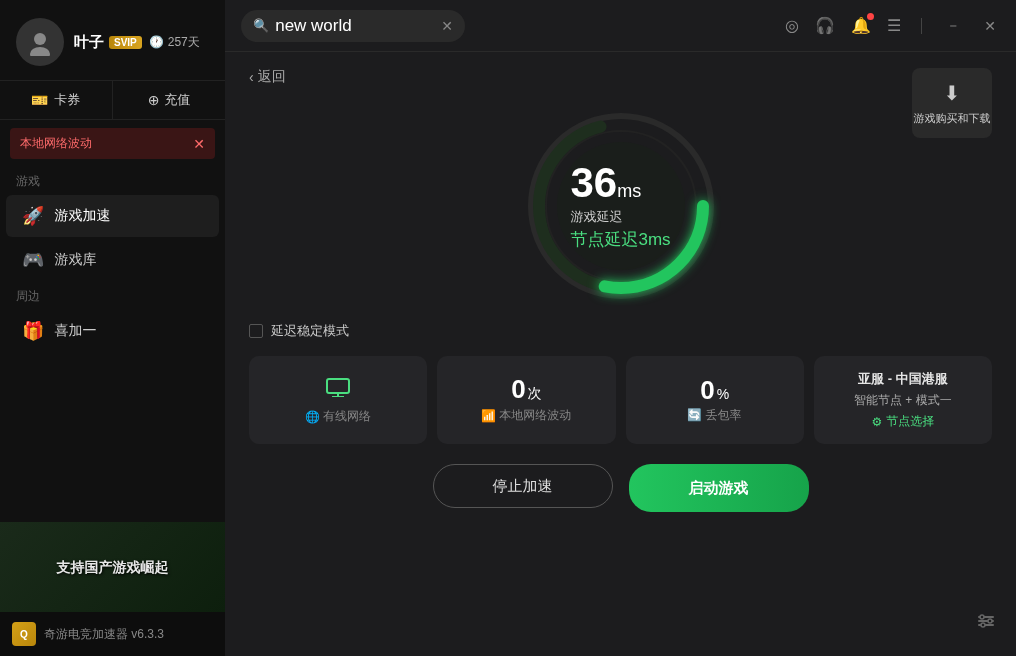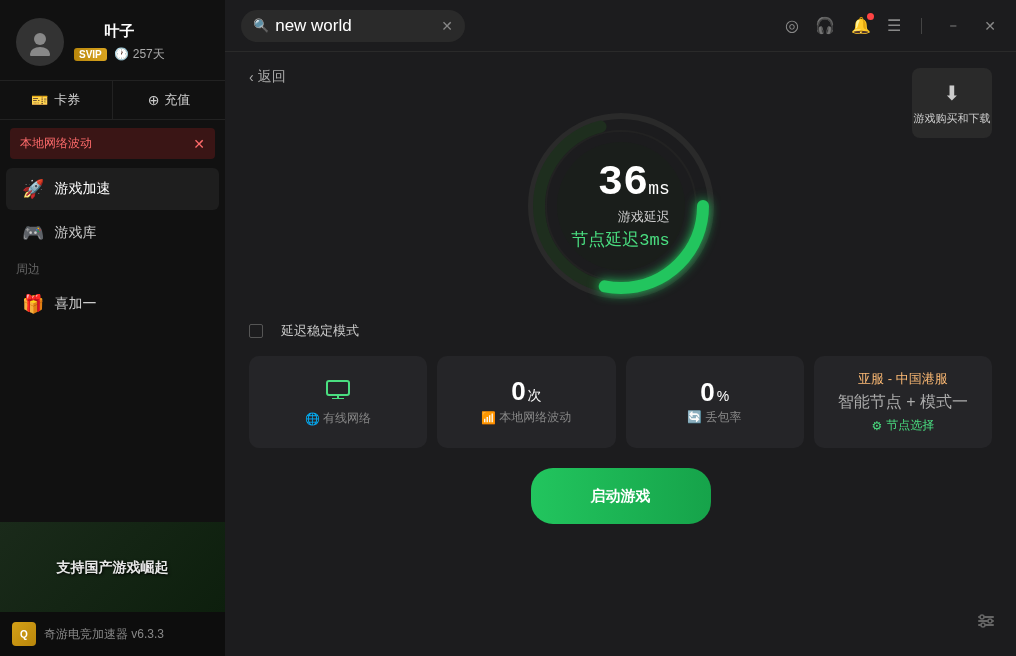--- a/index.html
+++ b/index.html
@@ -37,23 +37,22 @@
       background: #333;
       display: flex;
       align-items: center;
       justify-content: center;
       color: #888;
       font-size: 22px;
       flex-shrink: 0;
     }
     .user-info {
       display: flex;
-      flex-direction: column;
+      flex-direction: row;
       gap: 5px;
-      text-align: center;
     }
     .user-name {
       font-size: 15px;
       font-weight: 600;
       color: #fff;
     }
     .user-meta {
       display: flex;
       align-items: center;
       gap: 8px;
@@ -346,23 +345,22 @@
     }
 
     .gauge-svg {
       position: absolute;
       top: 0;
       left: 0;
     }
 
     .gauge-center {
       position: relative;
-      text-align: right;
+      text-align: left;
       z-index: 2;
-      font-family: Liberation Mono, monospace;
     }
 
     .gauge-ms {
       font-size: 42px;
       font-weight: 700;
       color: #fff;
       line-height: 1;
     }
     .gauge-ms-unit {
       font-size: 18px;
@@ -390,21 +388,20 @@
       width: 14px;
       height: 14px;
       border: 1px solid #555;
       border-radius: 2px;
       background: transparent;
       cursor: pointer;
     }
     .stability-label {
       font-size: 13px;
       color: #ccc;
-      margin-left: 10px;
     }
 
     
     .stats-row {
       display: flex;
       gap: 10px;
       margin-bottom: 20px;
     }
     .stat-card {
       flex: 1;
@@ -448,26 +445,26 @@
       padding: 14px 12px;
       display: flex;
       flex-direction: column;
       align-items: center;
       gap: 4px;
       min-height: 80px;
       justify-content: center;
     }
     .node-title {
       font-size: 13px;
-      color: #fdba74;
+      color: #e5e5e5;
       text-align: left;
-      font-weight: 400;
+      font-weight: 700;
     }
     .node-mode {
-      font-size: 16px;
+      font-size: 12px;
       color: #aaa;
     }
     .node-select-row {
       display: flex;
       align-items: center;
       gap: 4px;
       font-size: 12px;
       color: #4ade80;
       cursor: pointer;
     }
@@ -484,21 +481,21 @@
       height: 44px;
       border: 1.5px solid #555;
       background: transparent;
       border-radius: 22px;
       color: #ddd;
       font-size: 15px;
       cursor: pointer;
     }
     .start-btn {
       width: 180px;
-      height: 56px;
+      height: 48px;
       border: none;
       background: linear-gradient(90deg, #22c55e, #16a34a);
       border-radius: 22px;
       color: #fff;
       font-size: 15px;
       cursor: pointer;
       font-weight: 600;
     }
 
     .settings-icon-btn {
@@ -542,20 +539,21 @@
       <span class="action-icon">⊕</span>
       <span>充值</span>
     </button>
   </div>
 
   <div class="notification-bar">
     <span>本地网络波动</span>
     <span class="notif-close">✕</span>
   </div>
 
+  <div class="section-label">游戏</div>
 
   <div class="nav-item active">
     <span class="nav-icon">🚀</span>
     <span>游戏加速</span>
   </div>
   <div class="nav-item">
     <span class="nav-icon">🎮</span>
     <span>游戏库</span>
   </div>
 
@@ -685,20 +683,21 @@
         <div class="node-title">亚服 - 中国港服</div>
         <div class="node-mode">智能节点 + 模式一</div>
         <div class="node-select-row">
           <span class="node-select-icon">⚙</span>
           <span>节点选择</span>
         </div>
       </div>
     </div>
 
     <div class="bottom-actions">
+      <button class="stop-btn">停止加速</button>
       <button class="start-btn">启动游戏</button>
     </div>
 
     <div class="settings-icon-btn">
       <svg width="20" height="20" viewBox="0 0 20 20" fill="none">
         <rect x="2" y="5" width="16" height="2" rx="1" fill="#666"></rect>
         <rect x="2" y="9" width="16" height="2" rx="1" fill="#666"></rect>
         <rect x="2" y="13" width="16" height="2" rx="1" fill="#666"></rect>
         <circle cx="6" cy="6" r="2" fill="#1c1c1e" stroke="#666" stroke-width="1.5"></circle>
         <circle cx="14" cy="10" r="2" fill="#1c1c1e" stroke="#666" stroke-width="1.5"></circle>

